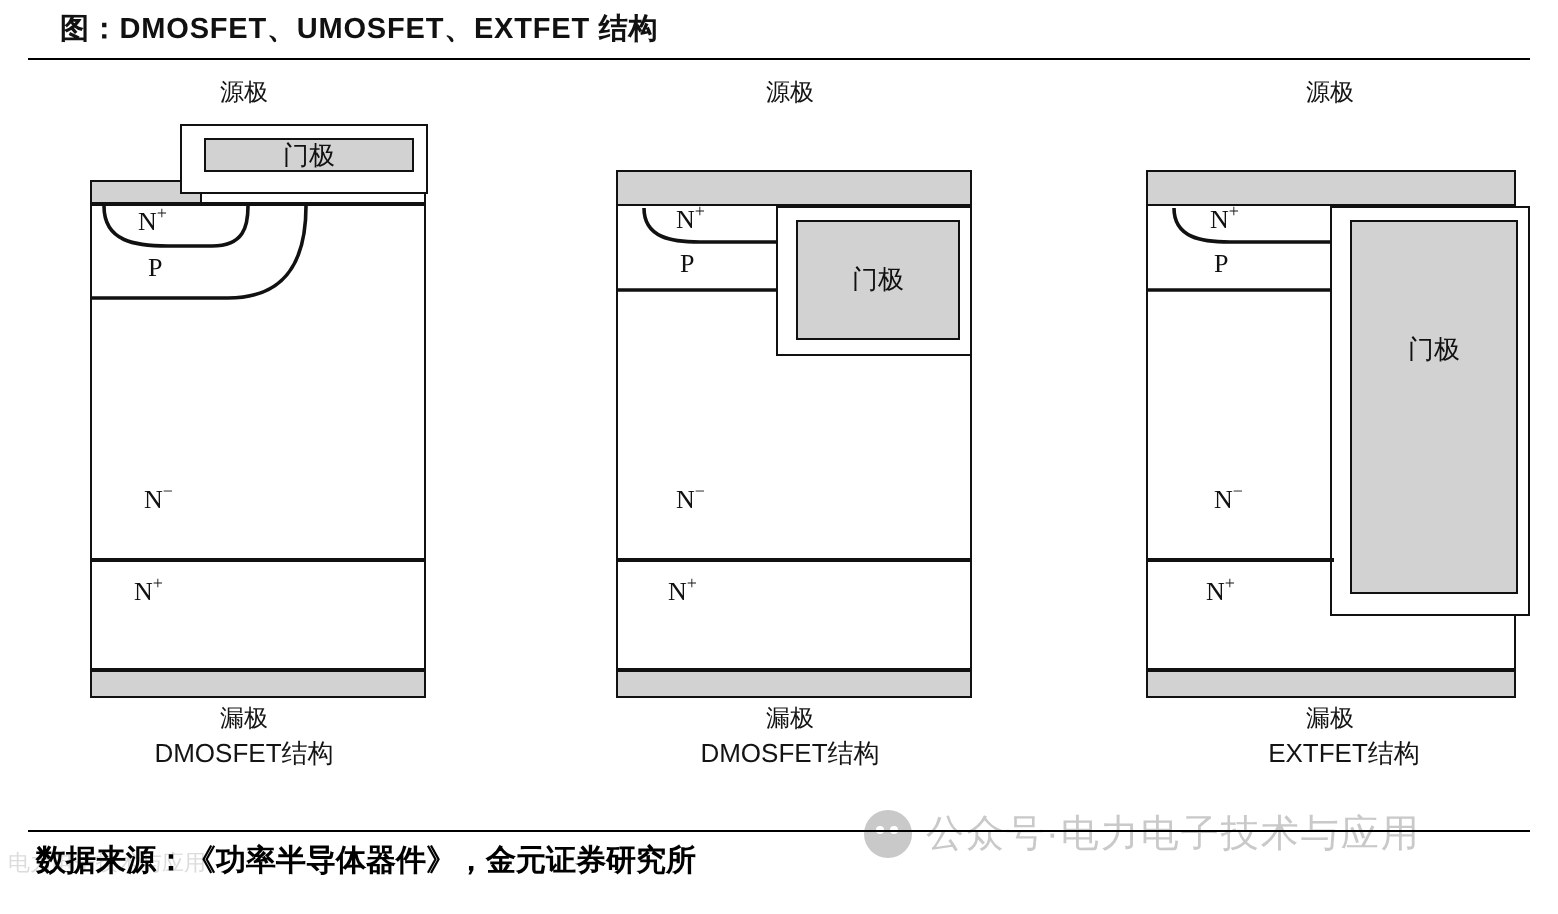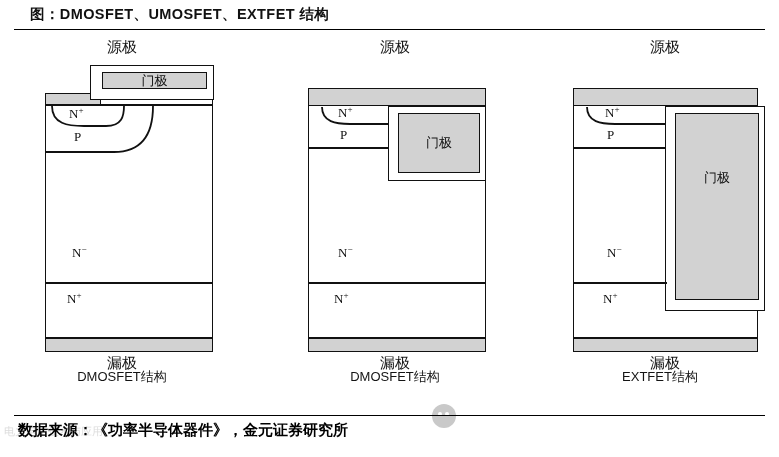--- a/index.html
+++ b/index.html
@@ -104,21 +104,21 @@
   .device {
     position: absolute;
     top: 40px;
   }
   .dev-1 { left: 22px;  width: 200px; }
   .dev-2 { left: 300px; width: 190px; }
   .dev-3 { left: 565px; width: 200px; }
 
   .term-label {
     text-align: center;
-    font-size: 15px;
+    font-size: 12px;
     font-family: "Liberation Serif", "DejaVu Serif", serif;
     color: #141414;
     line-height: 1;
   }
   .term-label.src { margin-bottom: 5px; }
 
   .stack {
     position: relative;
   }
 
@@ -184,21 +184,21 @@
   .caption {
     position: absolute;
     text-align: center;
     font-size: 13px;
     font-family: Liberation Sans, sans-serif;
     color: #141414;
     white-space: nowrap;
   }
   .cap-1 { left: 22px;  top: 368px; width: 200px; }
   .cap-2 { left: 295px; top: 368px; width: 200px; }
-  .cap-3 { left: 560px; top: 368px; width: 200px; }
+  .cap-3 { left: 572px; top: 368px; width: 200px; }
 </style>
 </head>
 <body>
 
 <div class="fig-title">图：DMOSFET、UMOSFET、EXTFET 结构</div>
 <div class="rule-top"></div>
 
 <div class="device dev-1">
   <div class="term-label src">源极</div>
 
@@ -323,17 +323,18 @@
 
   <div class="term-label" style="margin-top:6px;">漏极</div>
 </div>
 
 <div class="caption cap-1">DMOSFET结构</div>
 <div class="caption cap-2">DMOSFET结构</div>
 <div class="caption cap-3">EXTFET结构</div>
 
 <div class="watermark">
   <span class="wm-logo"></span>
+  <span>公众号·电力电子技术与应用</span>
 </div>
 <div class="wm-corner">电力电子技术与应用</div>
 
 <div class="rule-bottom"></div>
 <div class="source-note">数据来源：《功率半导体器件》，金元证券研究所</div>
 
 </body></html>

